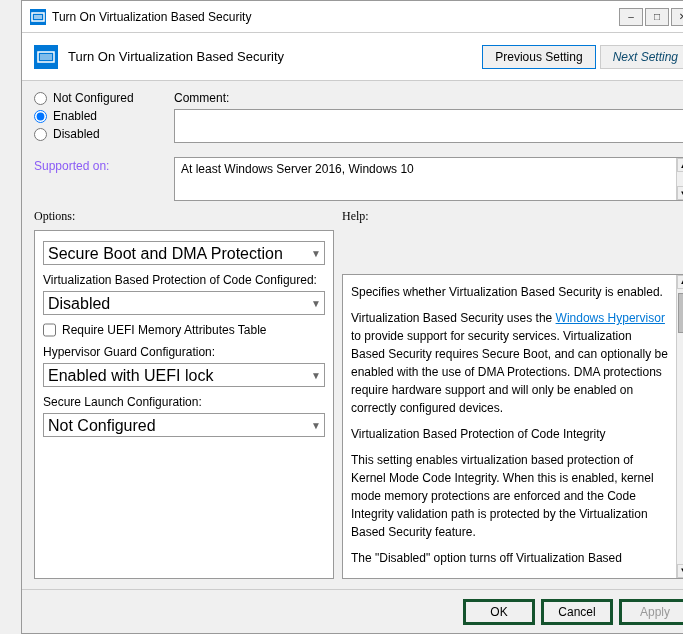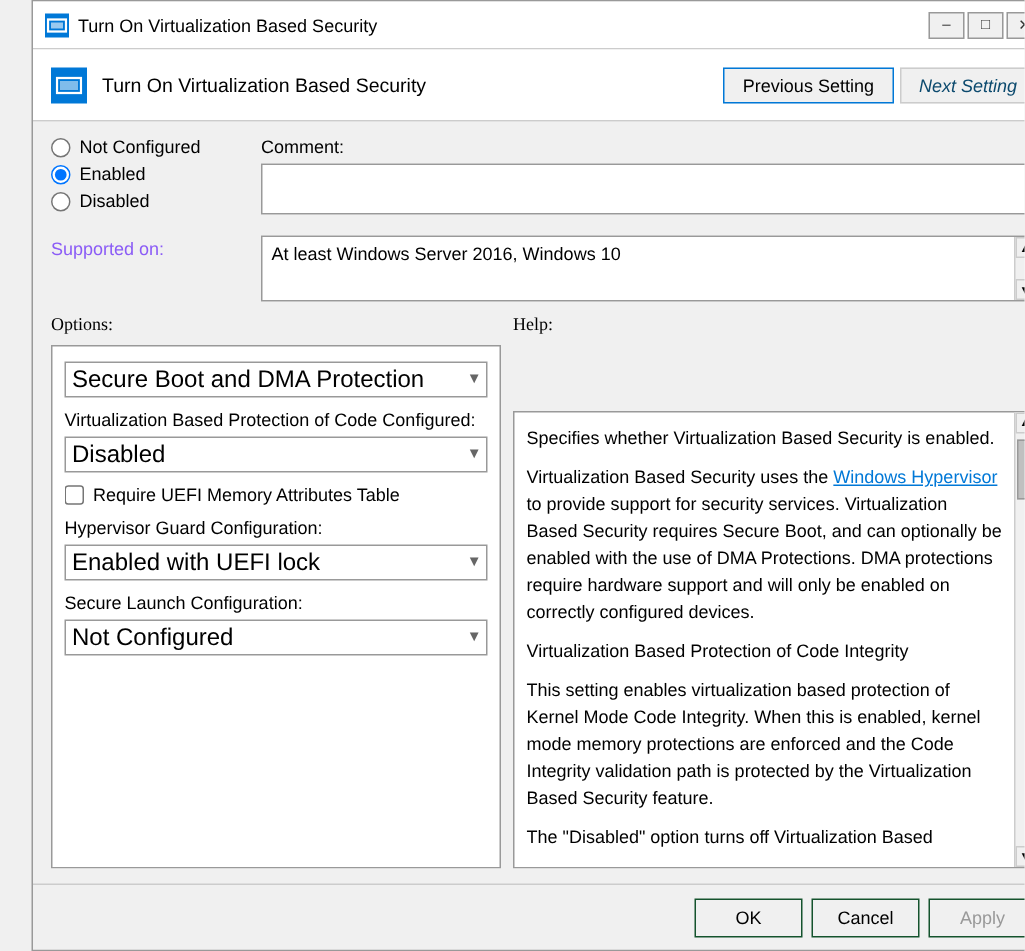--- a/index.html
+++ b/index.html
@@ -308,21 +308,21 @@
       padding: 8px 12px;
       gap: 6px;
       background: #f0f0f0;
       border-top: 1px solid #ccc;
       height: 44px;
     }
 
     .footer-btn {
       width: 72px;
       height: 26px;
-      border: 1px solid #14532d;
+      border: 3px solid #14532d;
       background: #f0f0f0;
       cursor: pointer;
       font-size: 12px;
       color: #000;
     }
     .footer-btn.disabled {
       color: #999;
       cursor: default;
     }
 

